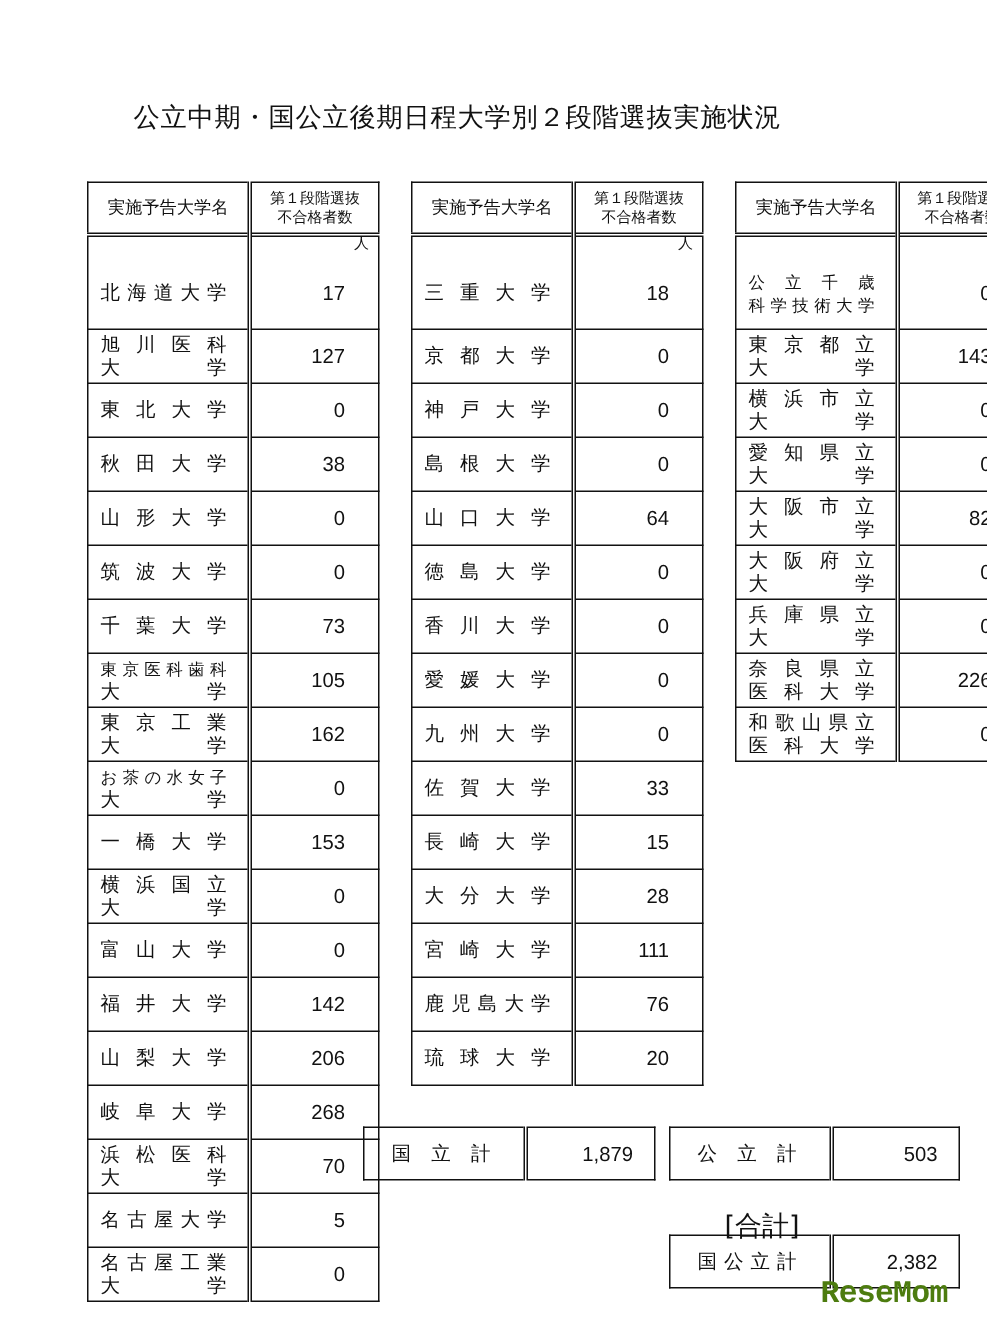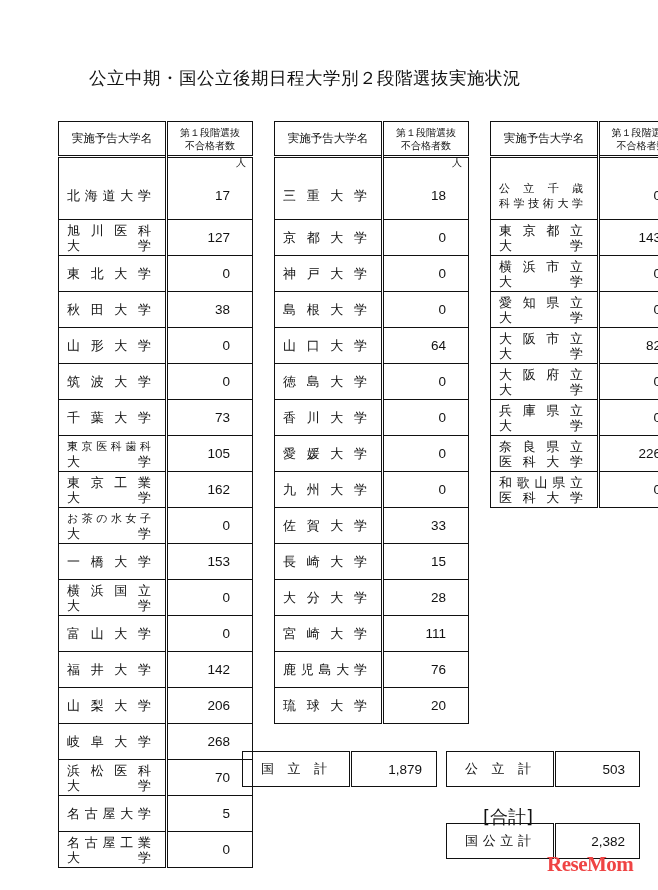--- a/index.html
+++ b/index.html
@@ -22,22 +22,22 @@
            letter-spacing: 0; }
   .uname.first-row { margin-top: 14px; }
   .l1, .l2 { display: block; text-align: justify; text-align-last: justify; }
   .small { font-size: 11px; }
   .sum { position: absolute; border-collapse: collapse; table-layout: fixed; }
   .sum td { border: 1px solid #111; height: 34px; padding: 0; font-size: 13px; }
   .sum td.sl { text-align: justify; text-align-last: justify; padding: 0 22px 0 18px; }
   .sum td.sv { border-left: 3px double #111; text-align: right; padding-right: 14px;
                font-family: "Liberation Sans", sans-serif; font-size: 13.5px; }
   .gokei { position: absolute; left: 452px; top: 805px; font-size: 18px; margin-left: 31px; }
-  .logo { position: absolute; left: 547px; top: 852px; font-family: Liberation Serif, serif;
-          font-weight: bold; font-size: 21px; color: #ef4444; letter-spacing: -0.5px; }
+  .logo { position: absolute; left: 547px; top: 852px; font-family: Liberation Mono, monospace;
+          font-weight: bold; font-size: 21px; color: #4d7c0f; letter-spacing: -0.5px; }
 </style>
 </head>
 <body>
 
 <div class="title">公立中期・国公立後期日程大学別２段階選抜実施状況</div>
 
 <table class="tbl" id="t0" style="left:14px; top:121px; width:194px;">
   <colgroup>
       <col style="width:108px">
       <col style="width:86px">

